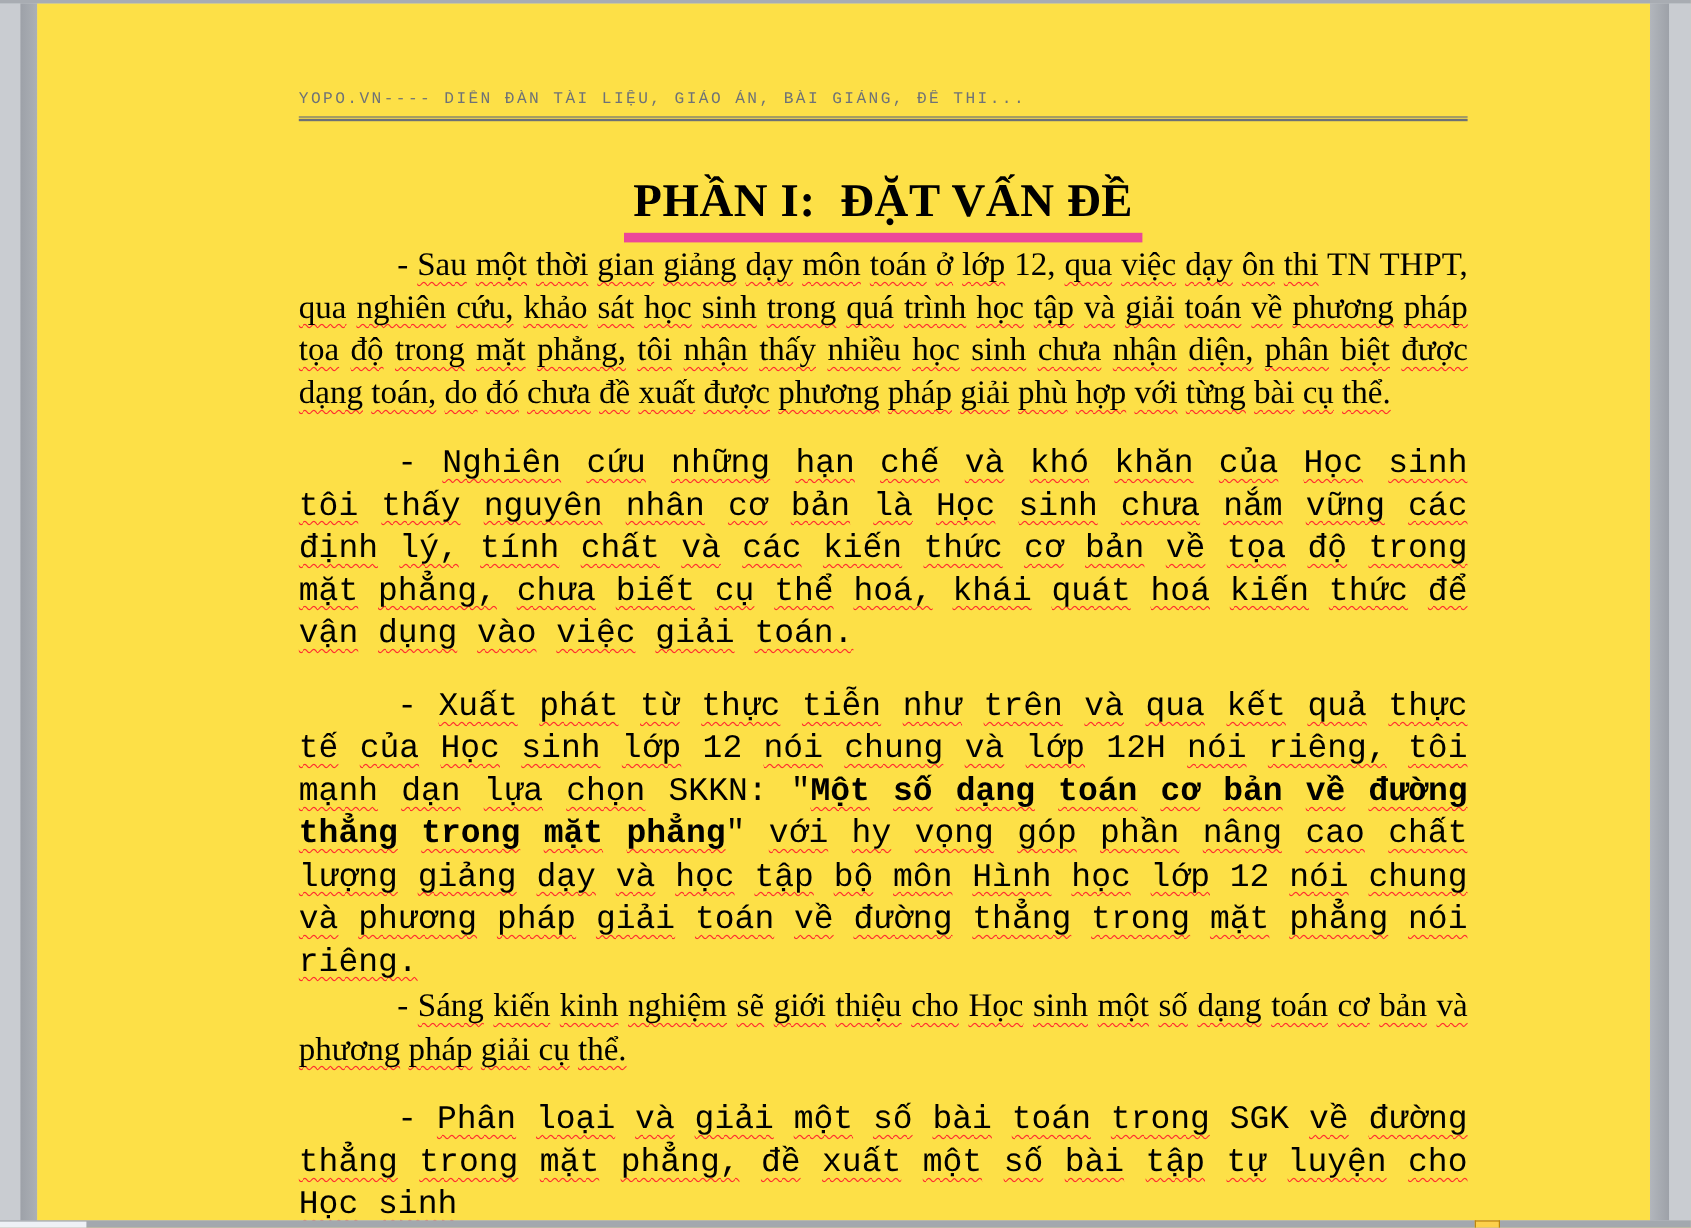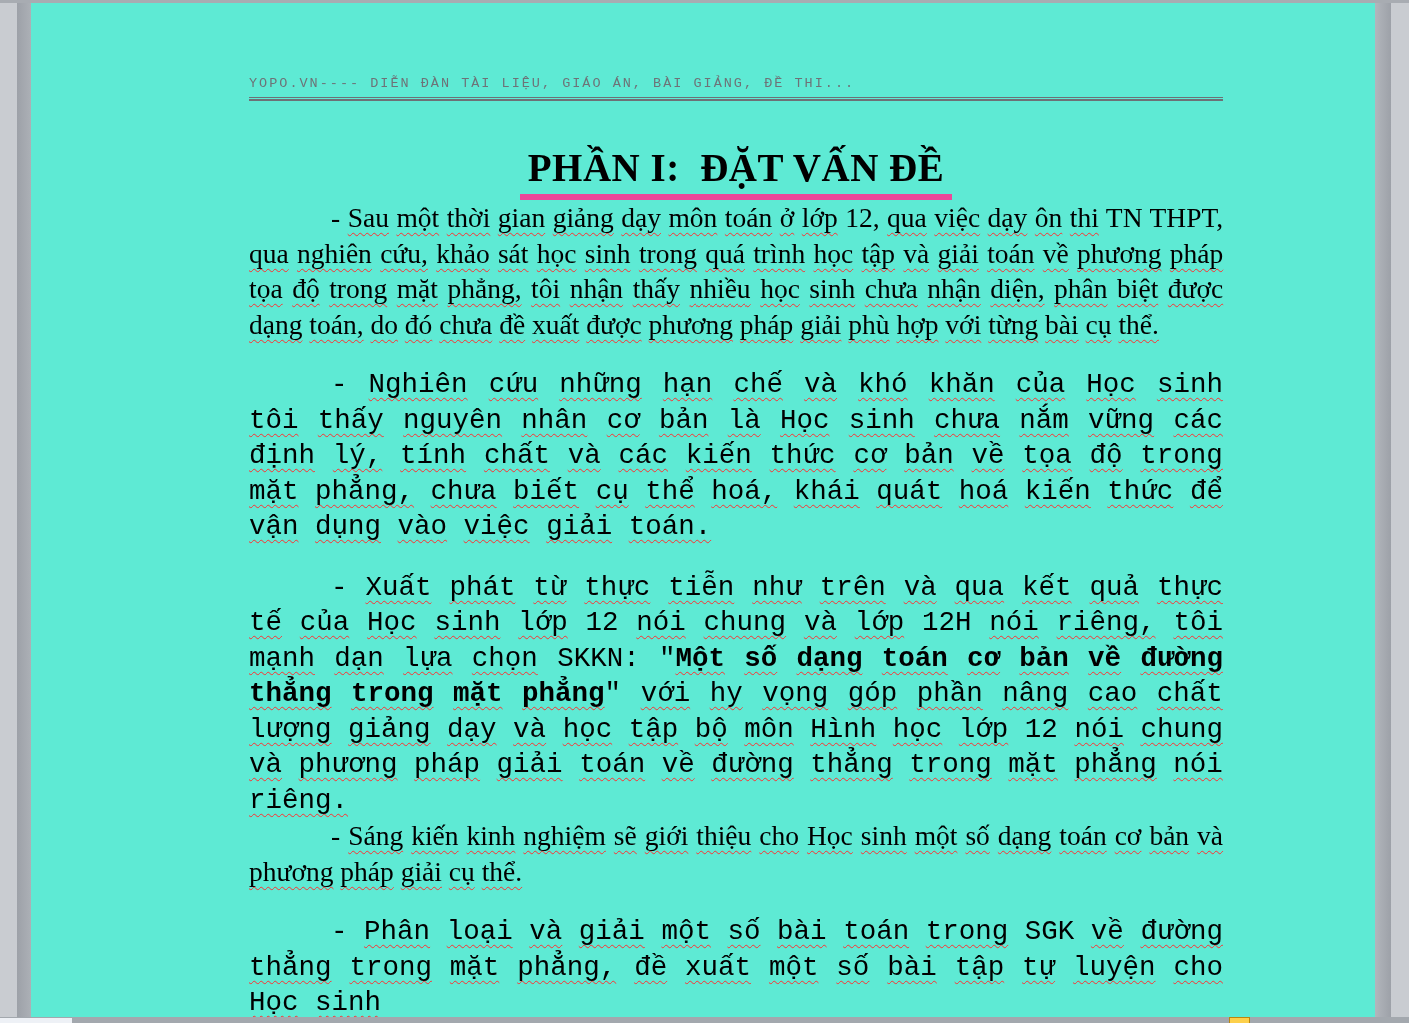--- a/index.html
+++ b/index.html
@@ -14,41 +14,41 @@
   .top-strip{ position:absolute; left:0; top:0; width:1409px; height:3px; background:#a8acb2; }
   .desk-outer-left{ position:absolute; left:0; top:3px; width:17px; height:1014px; background:#c9ccd1; }
   .desk-inner-left{ position:absolute; left:17px; top:3px; width:14px; height:1014px;
     background:linear-gradient(to right,#9da1a8,#acb0b6); }
   .desk-inner-right{ position:absolute; left:1375px; top:3px; width:16px; height:1014px;
     background:linear-gradient(to right,#b2b6bc,#9da1a8); }
   .desk-outer-right{ position:absolute; left:1391px; top:3px; width:18px; height:1014px; background:#c9ccd1; }
 
   .page{
     position:absolute; left:31px; top:3px; width:1344px; height:1014px;
-    background:#5eead4; overflow:hidden;
+    background:#fde047; overflow:hidden;
   }
   .page-inner{ padding:72px 152px 0 218px; }
 
   .doc-header{
     font-family:"Liberation Mono","DejaVu Sans Mono",monospace;
     font-size:13.5px; line-height:17px; letter-spacing:2px;
     color:#6e7277; white-space:nowrap; overflow:hidden;
   }
   .header-rule{
     margin-top:5px; height:4px;
     border-top:1px solid #6d7176;
     border-bottom:2px solid #6d7176;
   }
 
   .doc-title{ margin-top:44px; text-align:center; }
   .title-text{
     display:inline-block;
     font-weight:bold; font-size:39px; line-height:46px;
     color:#000; white-space:pre;
-    border-bottom:6px solid #ec4899; padding:0 8px 3px 8px;
+    border-bottom:8px solid #ec4899; padding:0 8px 3px 8px;
     letter-spacing:0.5px;
   }
 
   .doc-heading{
     margin-top:32px;
     font-weight:bold; font-size:28px; line-height:36px; color:#000;
   }
   .doc-heading + .doc-para{ margin-top:0; }
   .doc-para{
     font-size:27.5px; line-height:35.5px; color:#000;

